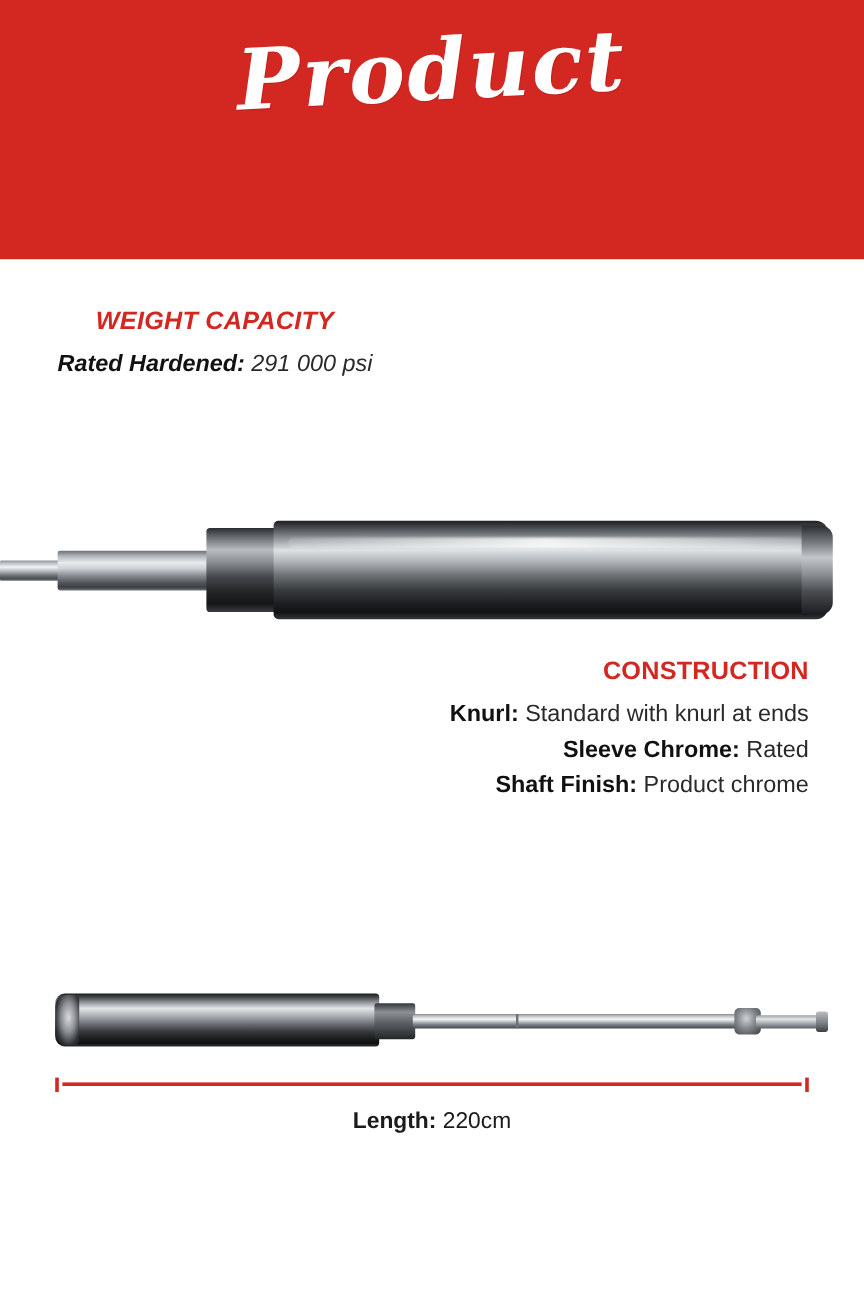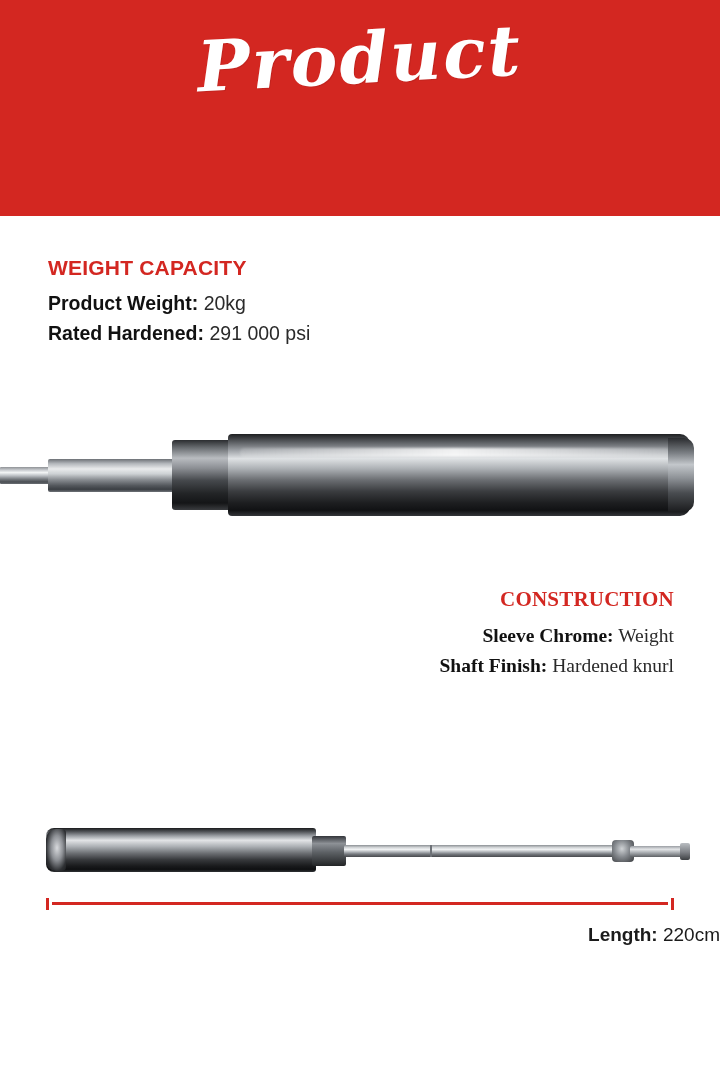--- a/index.html
+++ b/index.html
@@ -58,22 +58,22 @@
     padding-right: 2px;
   }
 
   
   .section {
     position: absolute;
     font-size: 19.5px;
     line-height: 1.52;
     color: #1b1b1b;
   }
-  .section.left { left: 48px; top: 252px; text-align: left; }
-  .section.right { right: 46px; top: 584px; text-align: right; font-family: Liberation Serif, serif; }
+  .section.left { left: 48px; top: 252px; text-align: center; font-style: italic; }
+  .section.right { right: 46px; top: 544px; text-align: right; }
 
   .section-title {
     color: #d32721;
     font-weight: bold;
     font-size: 21px;
     letter-spacing: 0.2px;
     margin-bottom: 5px;
   }
   .spec-line { white-space: nowrap; }
   .spec-line b { font-weight: bold; color: #111; }
@@ -231,68 +231,68 @@
     width: 3px; height: 12px;
     background: #d32721;
   }
   .dim .cap-l { left: 0; }
   .dim .cap-r { right: 0; }
 
   .length-label {
     position: absolute;
     left: 0; top: 924px;
     width: 720px;
-    text-align: right;
+    text-align: center;
     font-size: 19px;
     color: #1b1b1b;
   }
   .length-label b { font-weight: bold; }
   .length-label span { font-weight: normal; }
 </style>
 </head>
 <body>
 
 <div class="page">
 
   <div class="header">
     <div class="header-inner">
       <div class="script-word">Product</div>
     </div>
   </div>
 
   <div class="section left">
     <div class="section-title">WEIGHT CAPACITY</div>
-    <div class="spec-line">
-      <b>Product Weight:</b>
-      <span>20kg</span>
-    </div>
     <div class="spec-line">
       <b>Rated Hardened:</b>
       <span>291 000 psi</span>
     </div>
   </div>
 
   <div class="bar-closeup">
     <div class="shaft-far"></div>
     <div class="shaft-mid"></div>
     <div class="collar-box"></div>
     <div class="sleeve"></div>
     <div class="highlight"></div>
     <div class="sleeve-cap"></div>
   </div>
 
   <div class="section right">
     <div class="section-title">CONSTRUCTION</div>
     <div class="spec-line">
+      <b>Knurl:</b>
+      <span>Standard with knurl at ends</span>
+    </div>
+    <div class="spec-line">
       <b>Sleeve Chrome:</b>
-      <span>Weight</span>
+      <span>Rated</span>
     </div>
     <div class="spec-line">
       <b>Shaft Finish:</b>
-      <span>Hardened knurl</span>
+      <span>Product chrome</span>
     </div>
   </div>
 
   <div class="bar-full">
     <div class="sleeve-l"></div>
     <div class="sleeve-l-cap"></div>
     <div class="collar2"></div>
     <div class="shaft"></div>
     <div class="knurl-mark"></div>
     <div class="collar3"></div>

